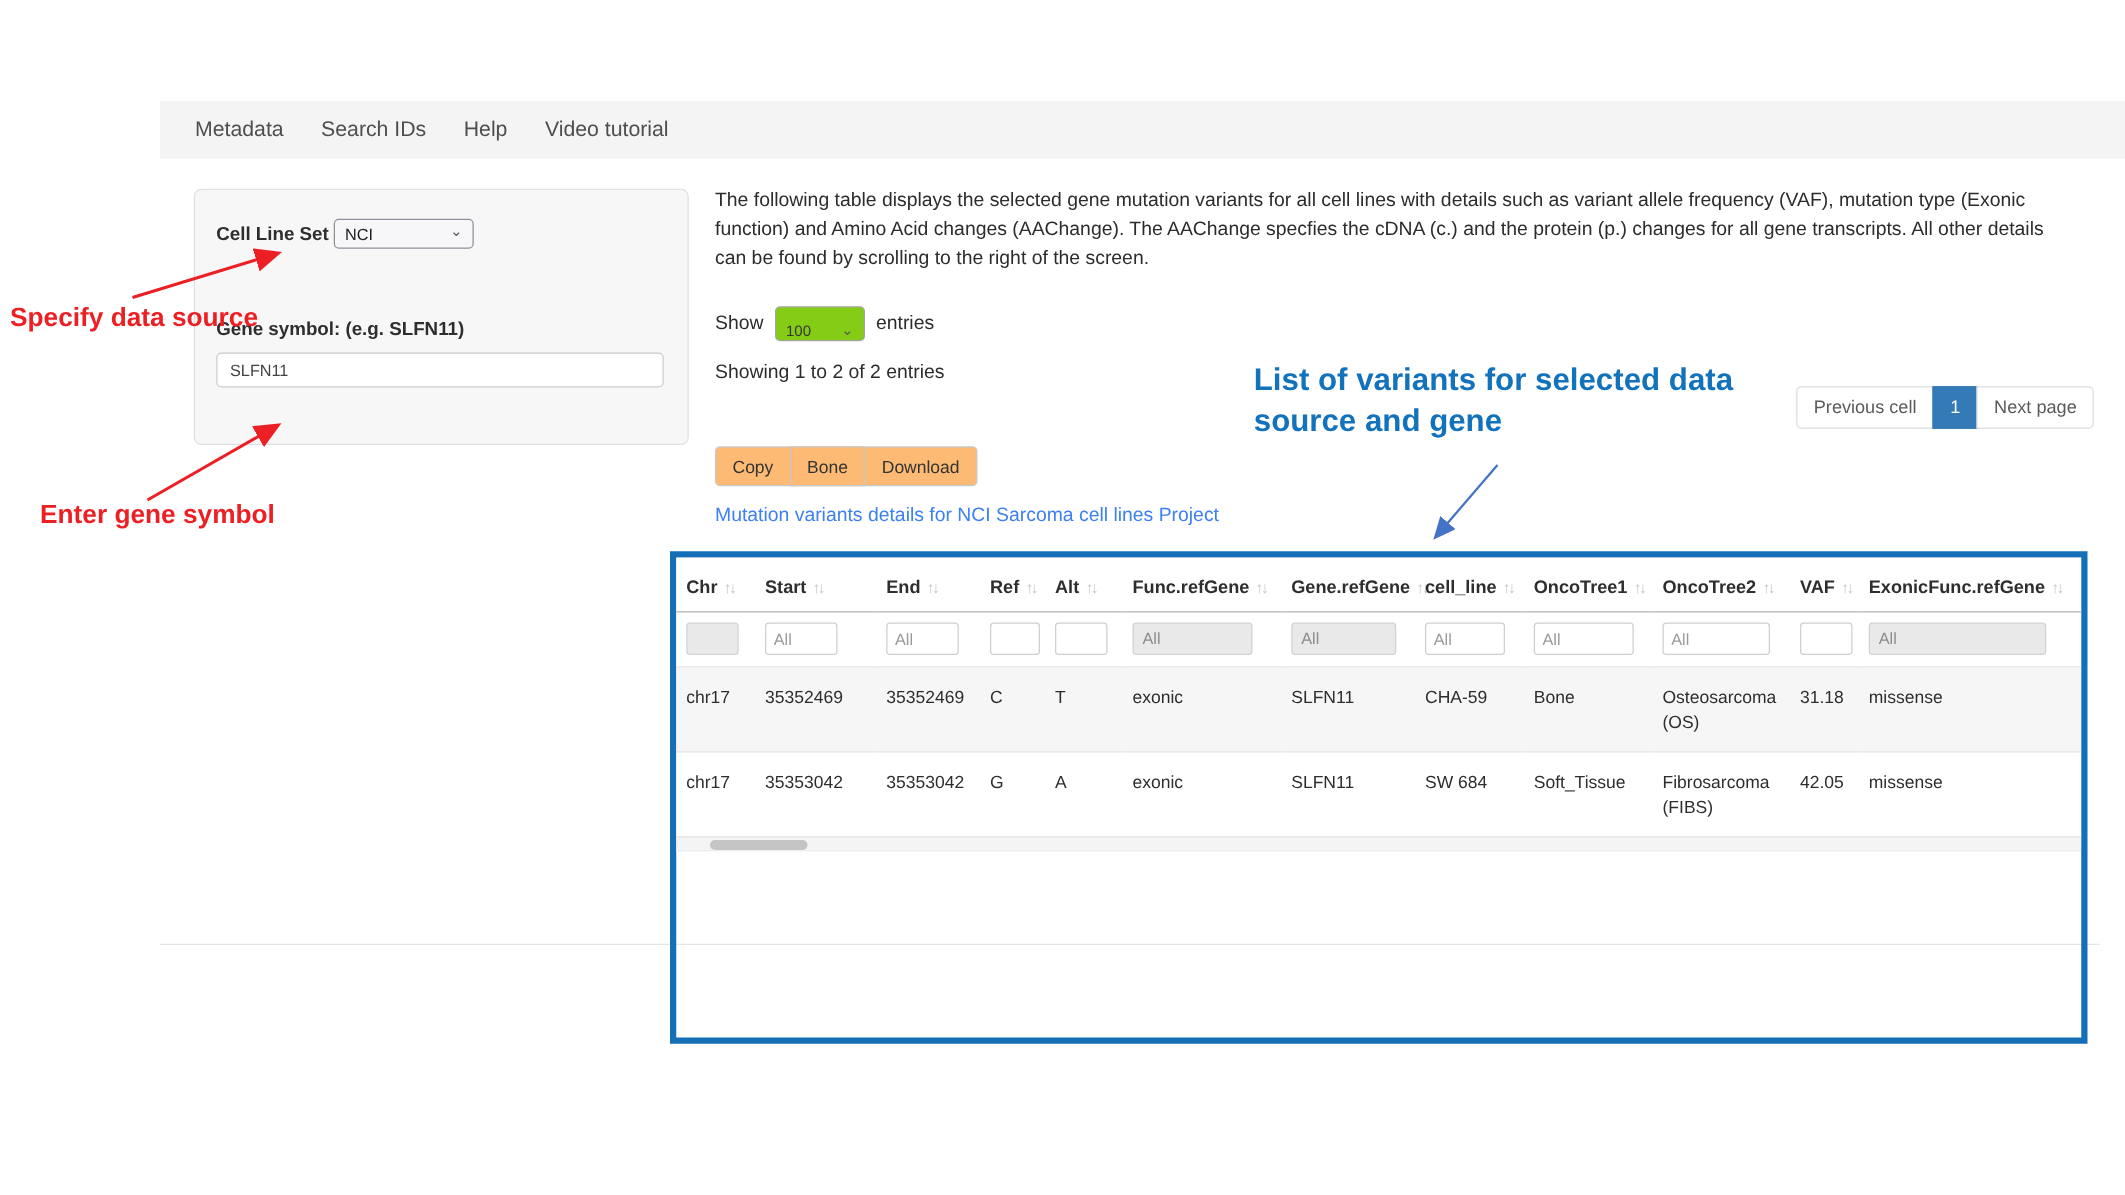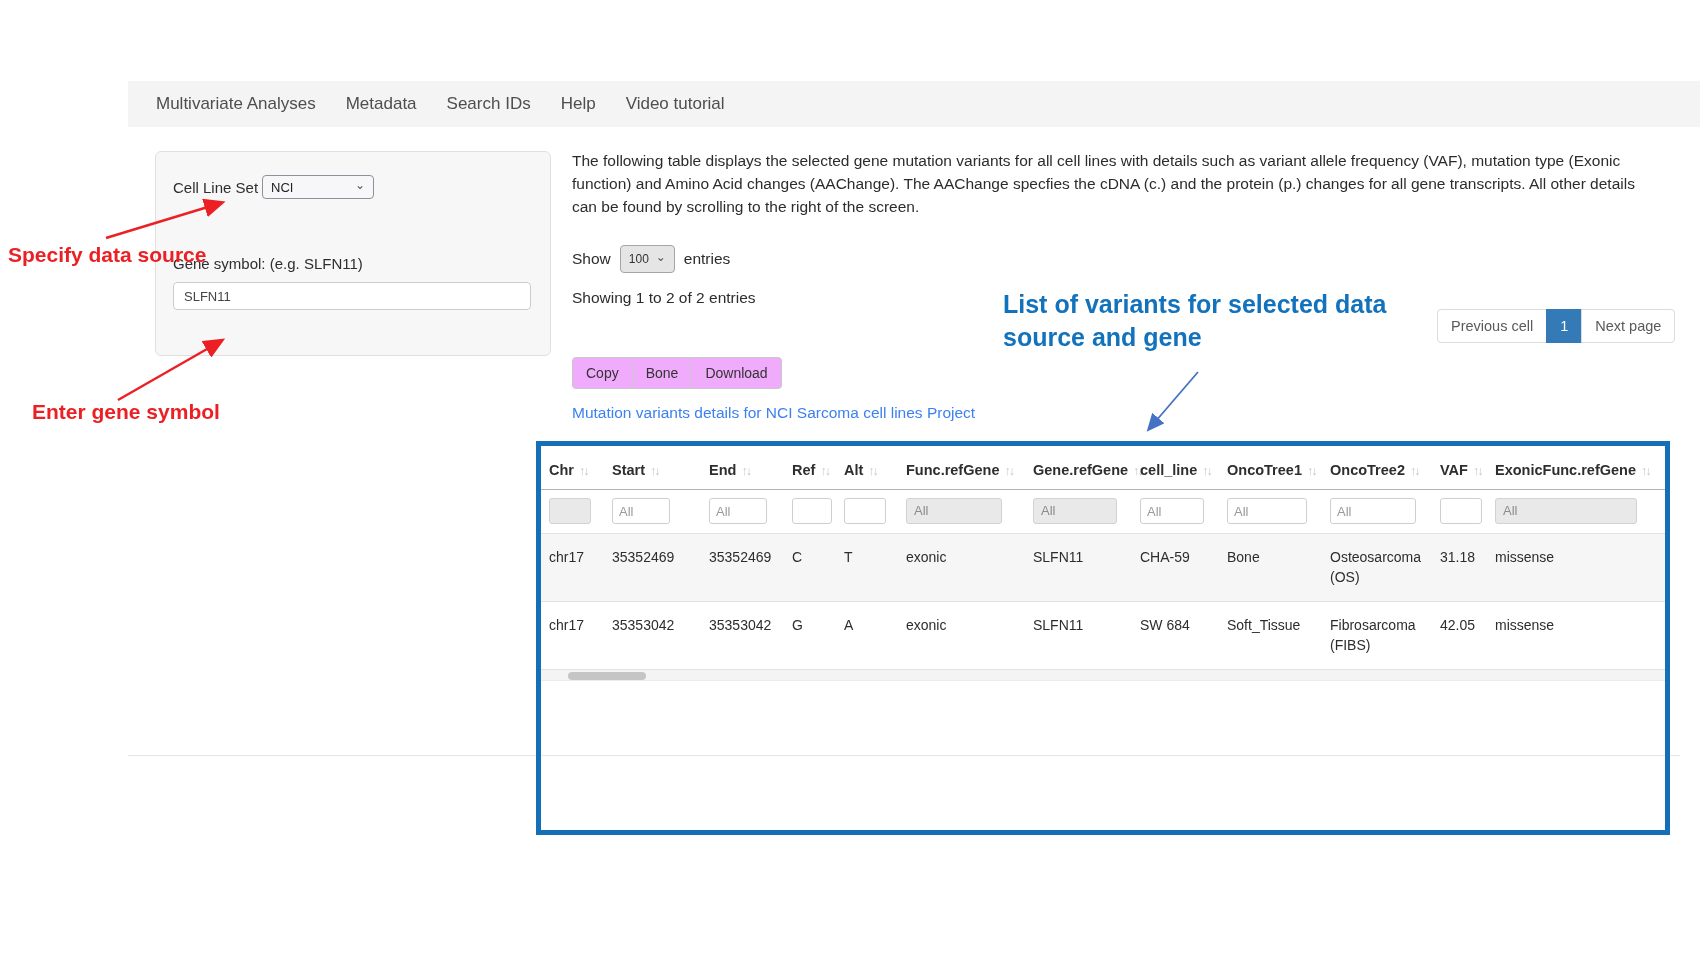--- a/index.html
+++ b/index.html
@@ -9,21 +9,21 @@
   
   .navbar { position:absolute; left:128px; top:81px; right:0; height:46px;
             background:#f4f4f4; display:flex; align-items:center; padding-left:13px; }
   .navtab { font-size:17px; color:#4e4e4e; padding:9px 15px; white-space:nowrap; cursor:pointer; }
   .navtab.active { border:2px solid #4288c8; background:#efefef; color:#3f3f3f; }
 
   
   .panel { position:absolute; left:155px; top:151px; width:396px; height:205px;
            background:#f7f7f7; border:1px solid #e0e0e0; border-radius:6px; padding:23px 17px; }
   .row1 { display:flex; align-items:center; }
-  .blabel { font-weight:normal; font-size:15px; color:#2e2e2e; }
+  .blabel { font-weight:bold; font-size:15px; color:#2e2e2e; }
   .sel { display:inline-flex; align-items:center; justify-content:space-between;
          border:1px solid #90909a; border-radius:4px; background:#f7f7fa;
          font-size:13px; color:#222; padding:0 8px; height:24px; }
   .sel .chev { color:#555; font-size:12px; margin-left:6px; line-height:1; transform:translateY(-2px); }
   .cls-sel { width:112px; margin-left:4px; }
   .gene-label { margin-top:56px; }
   .gene-input { margin-top:10px; width:358px; height:28px; border:1px solid #ccc; border-radius:4px;
                 background:#fff; font-size:13px; color:#444; padding:0 10px;
                 font-family:"Liberation Sans", sans-serif; }
 
@@ -32,24 +32,24 @@
   #anno-specify { left:8px; top:243px; }
   #anno-enter { left:32px; top:400px; }
   .blue-anno { position:absolute; left:1003px; top:288px; font-size:25px; font-weight:bold;
                color:#1272bc; line-height:1.33; white-space:pre-line; }
 
   
   .desc { position:absolute; left:572px; top:150px; width:1080px; font-size:15.5px;
           color:#2c2c2c; line-height:1.48; }
   .show-row { position:absolute; left:572px; top:245px; display:flex; align-items:center;
               gap:9px; font-size:15.5px; color:#2c2c2c; }
-  .show-sel { width:55px; height:28px; border-color:#a5a5a5; background:#e5e5e5; font-size:12px; color:#333; }
+  .show-sel { width:72px; height:28px; border-color:#a5a5a5; background:#84cc16; font-size:12px; color:#333;align-items:flex-end; }
   .showing { position:absolute; left:572px; top:289px; font-size:15.5px; color:#2c2c2c; }
   .btn-group { position:absolute; left:572px; top:357px; display:flex; }
-  .dt-btn { border:1px solid #c8c8c8; background:#f0abfc; color:#333; font-size:14px;
+  .dt-btn { border:1px solid #c8c8c8; background:#fdba74; color:#333; font-size:14px;
             padding:7px 13px; margin-left:-1px; cursor:pointer;
             font-family:"Liberation Sans", sans-serif; }
   .dt-btn:first-child { border-radius:4px 0 0 4px; margin-left:0; }
   .dt-btn:last-child { border-radius:0 4px 4px 0; }
   .tbl-link { position:absolute; left:572px; top:404px; font-size:15.5px; color:#3d80f1;
               font-weight:500; text-decoration:none; cursor:pointer; }
 
   
   .paginate { position:absolute; left:1437px; top:309px; display:flex; font-size:14.5px; }
   .page-btn { border:1px solid #dcdcdc; background:#fff; color:#5a5a5a; padding:8px 13px;
@@ -86,21 +86,20 @@
                   background:#c5c5c5; border-radius:4px; cursor:pointer; }
 
   
   .arrows { position:absolute; left:0; top:0; width:1700px; height:956px;
             pointer-events:none; z-index:2; }
 </style>
 </head>
 <body>
 
 <div class="navbar">
-  <div class="navtab">Multivariate Analyses</div>
   <div class="navtab">Metadata</div>
   <div class="navtab">Search IDs</div>
   <div class="navtab">Help</div>
   <div class="navtab">Video tutorial</div>
 </div>
 
 <div class="panel">
   <div class="row1">
     <span class="blabel">Cell Line Set</span>
     <span class="sel cls-sel">

